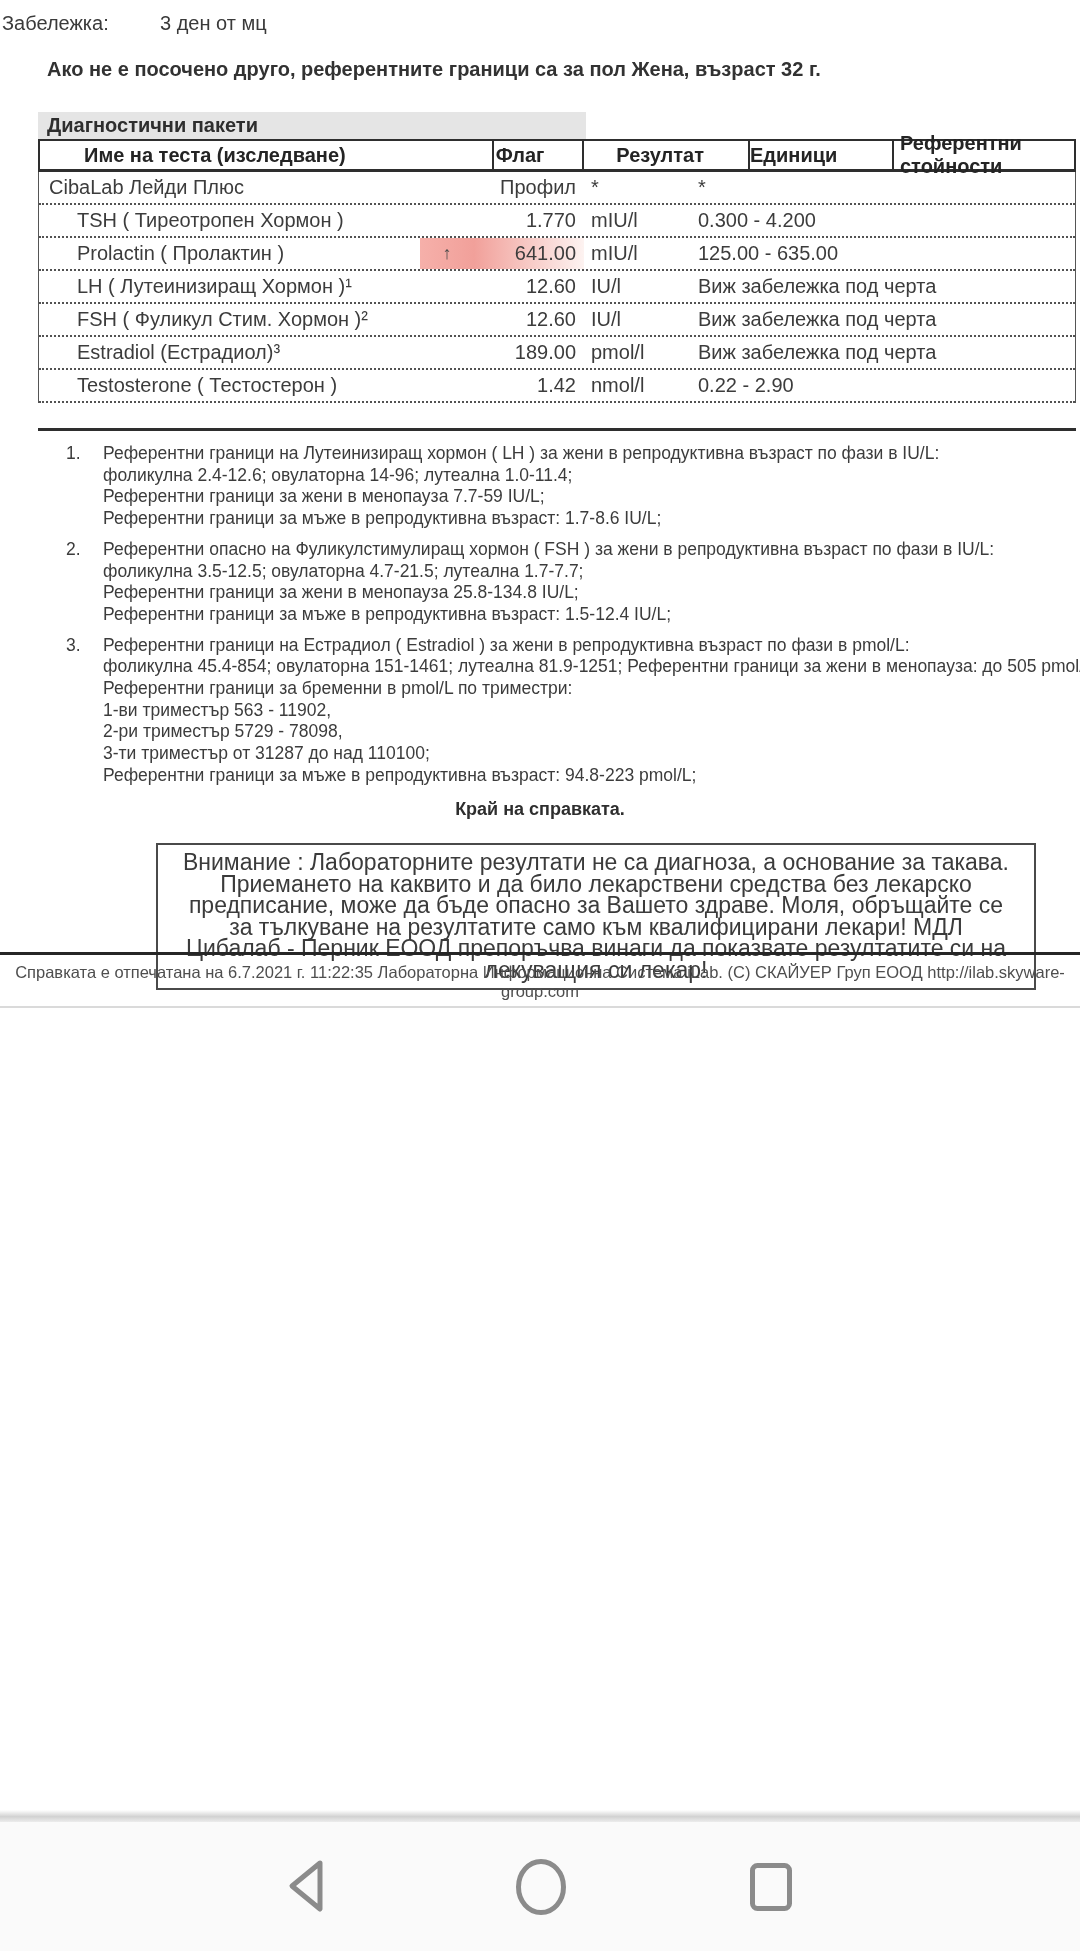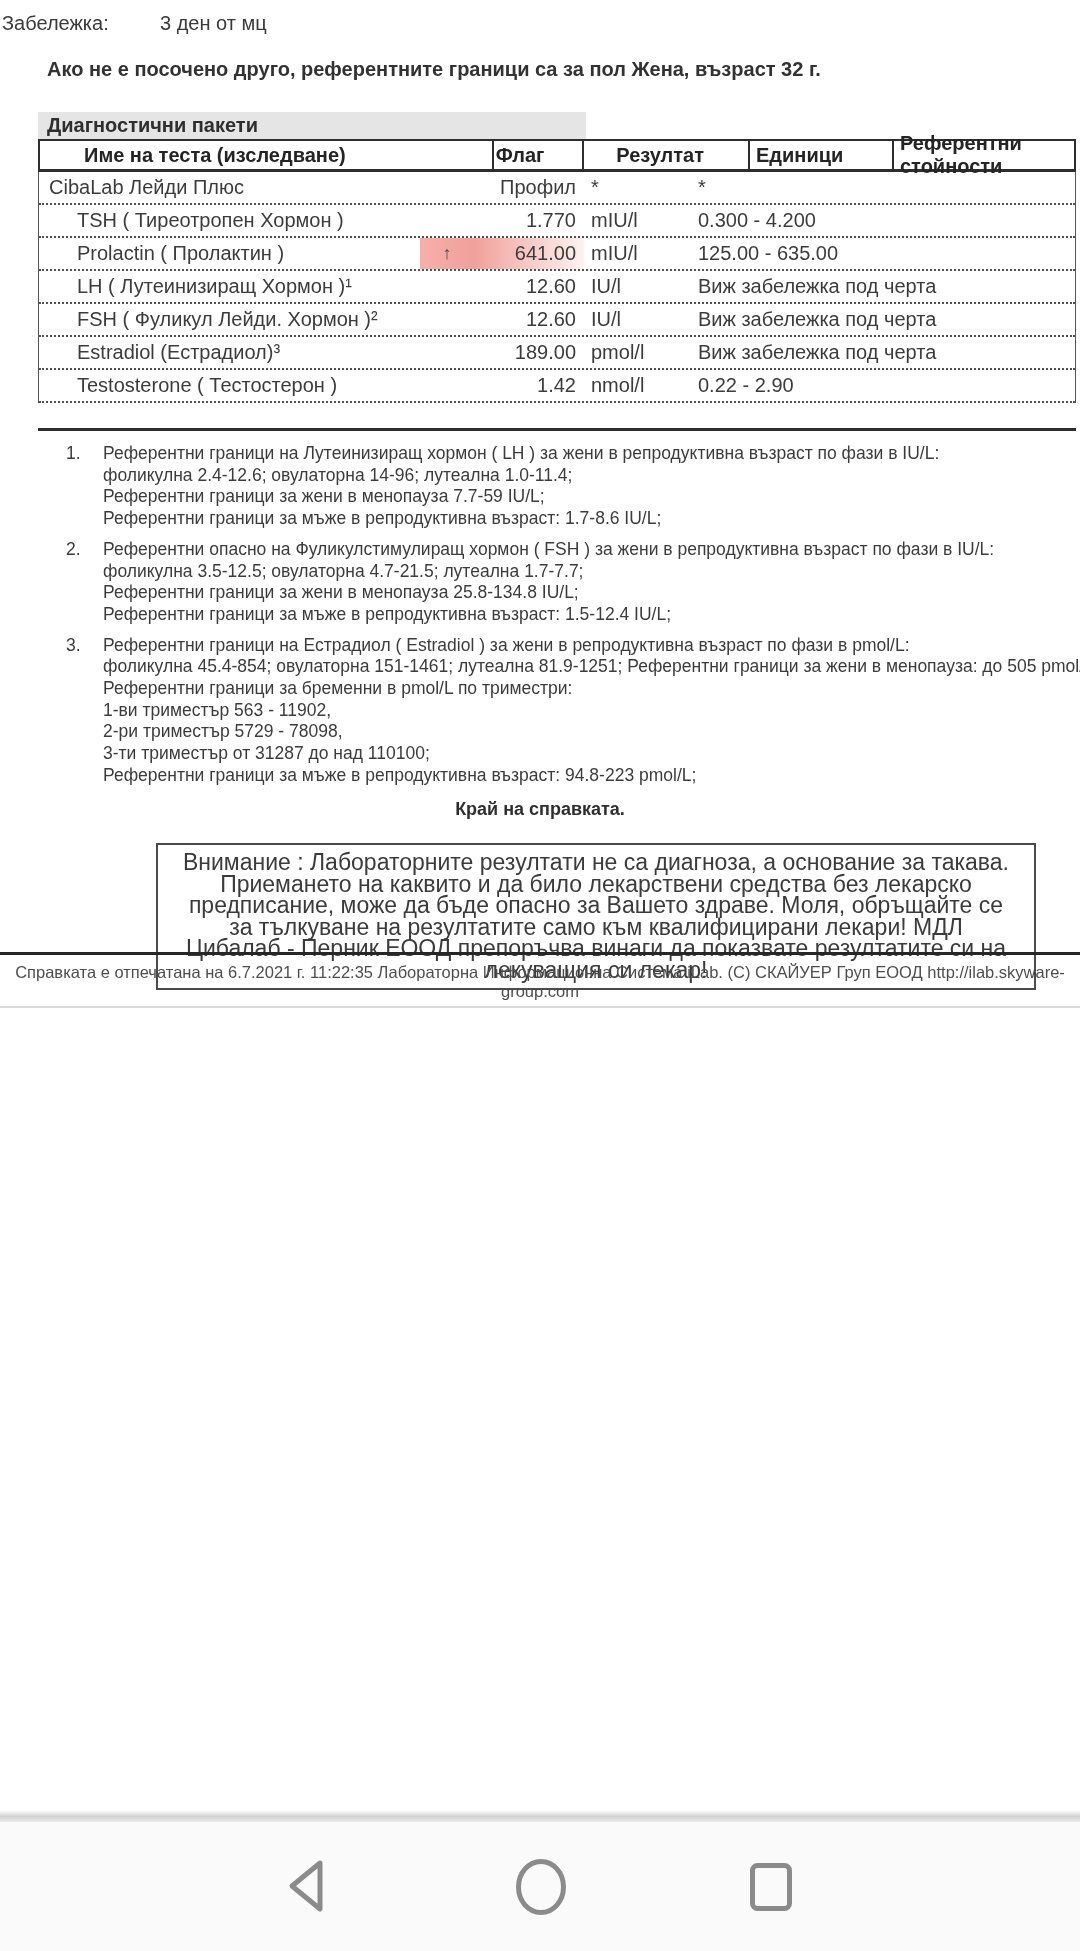--- a/index.html
+++ b/index.html
@@ -26,21 +26,21 @@
   .thead{
     display:flex;height:33px;box-sizing:border-box;
     border:2px solid #2e2e2e;border-bottom-width:3px;
     font-weight:bold;color:#242424;font-size:20px;align-items:center;
   }
   .th{box-sizing:border-box;height:100%;display:flex;align-items:center;margin-left:36px;}
   .th + .th{border-left:2px solid #2e2e2e;}
   .th.name{width:380px;padding-left:8px;}
   .th.flag{width:54px;justify-content:center;}
   .th.result{width:130px;justify-content:flex-end;padding-right:8px;}
-  .th.units{width:108px;padding-left:6px;}
+  .th.units{width:108px;padding-left:0;}
   .th.ref{flex:1;padding-left:6px;}
 
   .tbody{border-left:1px solid #555;border-right:1px solid #555;font-size:20px;color:#3c3c3c;}
   .trow{display:flex;height:31px;align-items:center;border-bottom:2px dotted #525252;}
   .c{box-sizing:border-box;height:100%;display:flex;align-items:center;}
   .c.name{width:381px;padding-left:10px;}
   .trow.indent .c.name{padding-left:38px;}
   .c.flag{width:54px;justify-content:center;font-size:18px;color:#4a4a4a;}
   .c.result{width:110px;justify-content:flex-end;padding-right:8px;}
   .c.units{width:108px;padding-left:7px;}
@@ -167,21 +167,21 @@
     <div class="c units">
           <span class="un">IU/l</span>
         </div>
     <div class="c ref">
           <span class="rf">Виж забележка под черта</span>
         </div>
   </div>
 
   <div class="trow indent">
     <div class="c name">
-          <span class="nm">FSH ( Фуликул Лейди. Хормон )²</span>
+          <span class="nm">FSH ( Фуликул Стим. Хормон )²</span>
         </div>
     <div class="c flag">
           <span class="fl"></span>
         </div>
     <div class="c result">
           <span class="rs">12.60</span>
         </div>
     <div class="c units">
           <span class="un">IU/l</span>
         </div>

